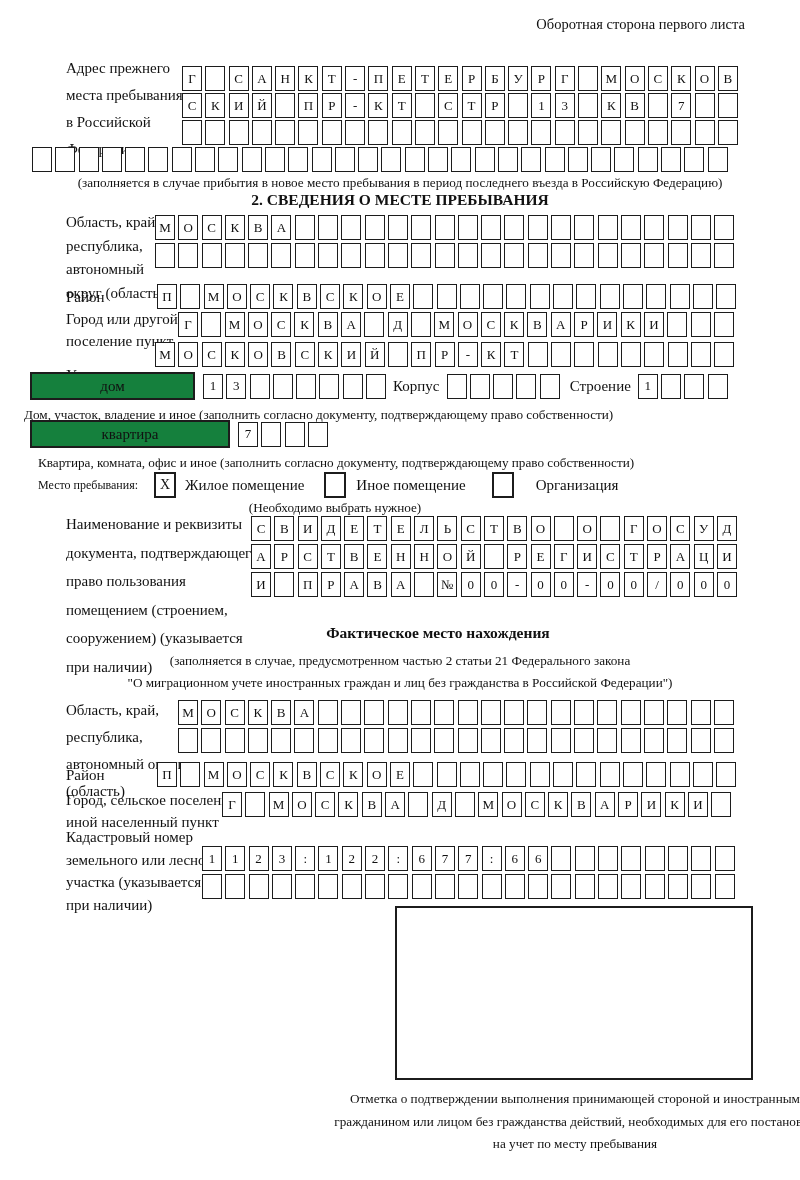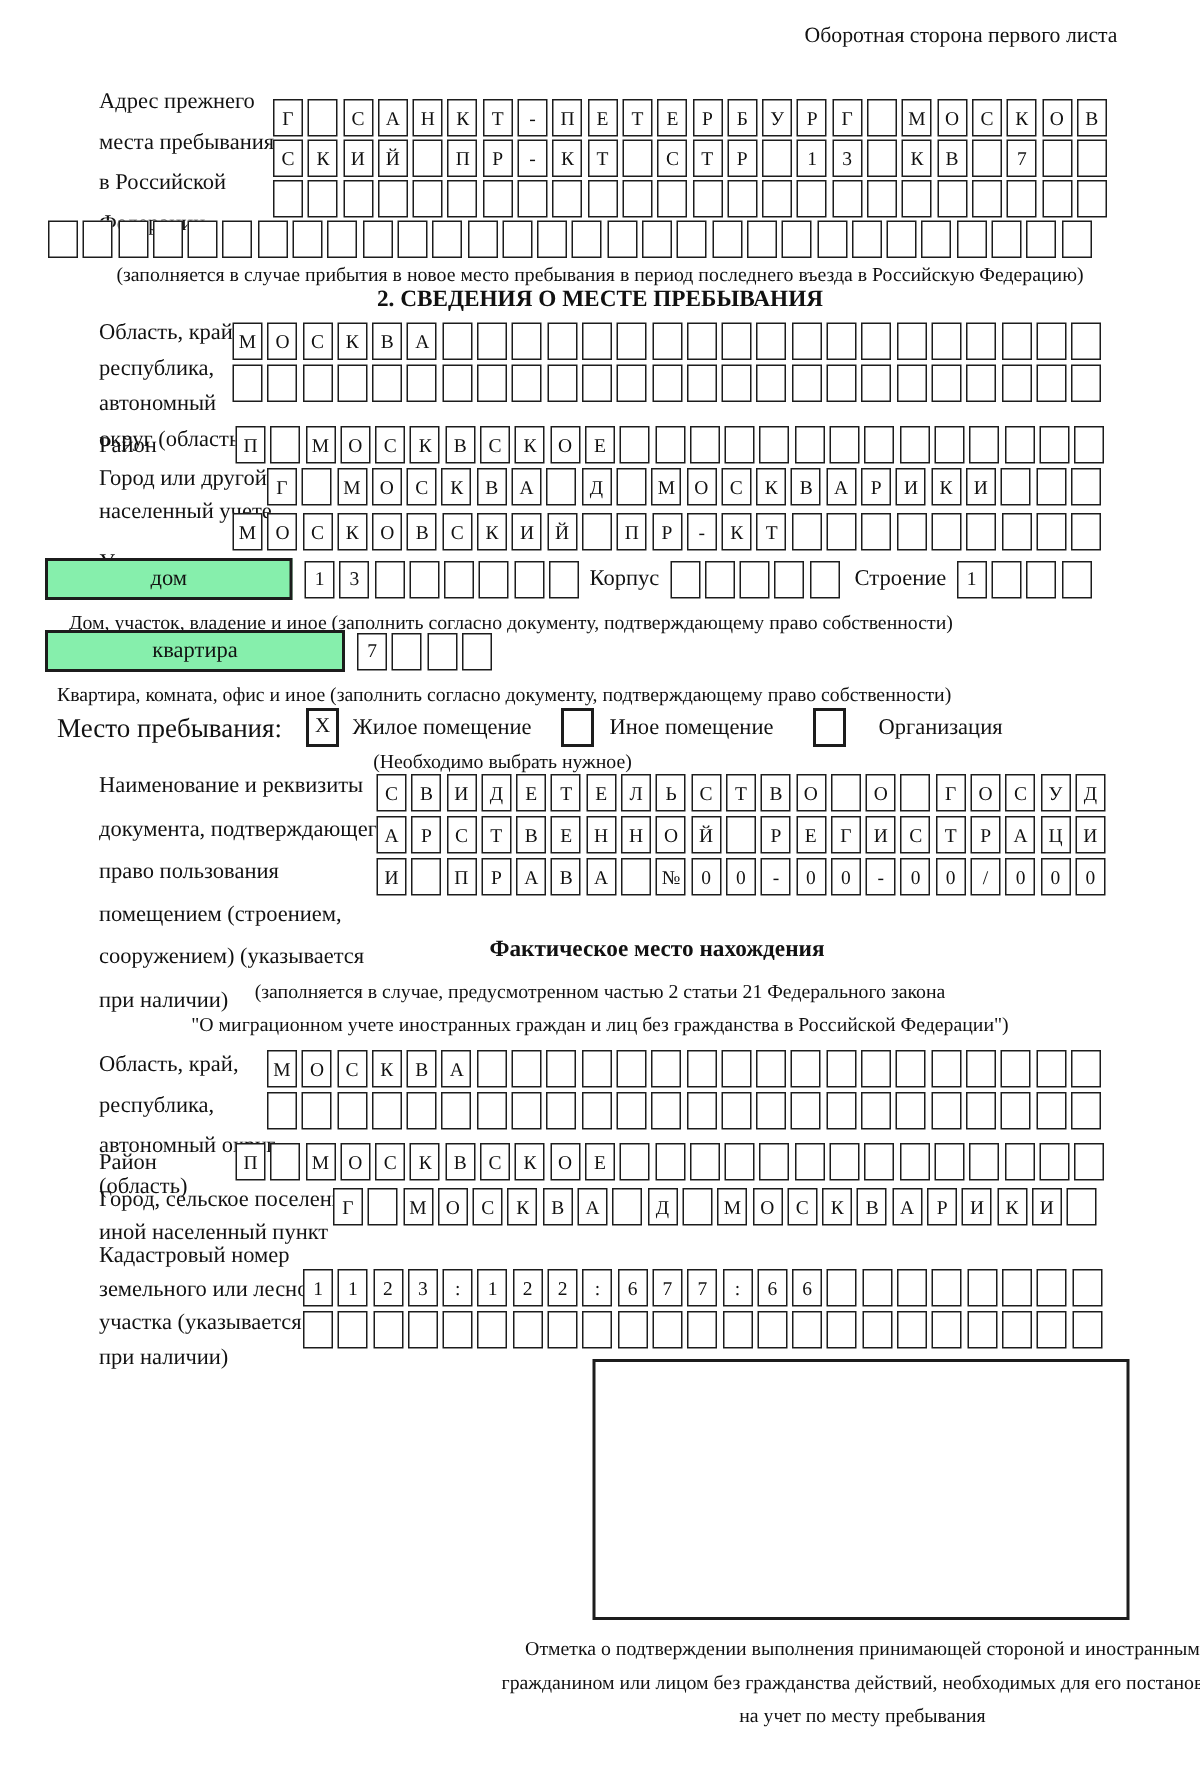--- a/index.html
+++ b/index.html
@@ -9,21 +9,21 @@
   .row{position:absolute;display:flex;gap:3.3px;}
   .cell{width:18px;height:23px;border:1.5px solid #1c1c1c;flex:0 0 auto;
         display:flex;align-items:center;justify-content:center;
         font-family:"Liberation Serif",serif;font-size:13px;color:#111;background:#fff;}
   .cellgroup{display:flex;gap:3.3px;}
   .lbl{position:absolute;font-size:15px;line-height:23.5px;white-space:pre-line;margin-left:28px;}
   .lbl.wide{line-height:27px;}
   .note{position:absolute;font-size:13.2px;line-height:22px;}
   .center{text-align:center;}
   .title{position:absolute;font-weight:bold;font-size:15.5px;width:800px;text-align:center;}
-  .boxlabel{border:2px solid #1c1c1c;box-sizing:border-box;height:28px;background:#86efac;
+  .boxlabel{border:2px solid #1c1c1c;box-sizing:border-box;height:28px;background:#15803d;
         display:flex;align-items:center;justify-content:center;font-size:15px;}
   .checkbox{width:22px;height:26px;border:2px solid #1c1c1c;box-sizing:border-box;background:#fff;
         display:flex;align-items:center;justify-content:center;font-size:14px;flex:0 0 auto;}
   .inline{display:flex;align-items:center;}
   .markbox{position:absolute;border:2px solid #1c1c1c;background:#fff;box-sizing:border-box;}
 </style>
 </head>
 <body>
 
 <div class="page">
@@ -230,21 +230,21 @@
       <span class="cell"></span>
       <span class="cell"></span>
       <span class="cell"></span>
       <span class="cell"></span>
       <span class="cell"></span>
       <span class="cell"></span>
       <span class="cell"></span>
     </div>
 
   <div class="lbl" style="left:38px;top:308px;line-height:22px;">Город или другой
-населенный учете</div>
+поселение пункт</div>
   <div class="row" style="left:178px;top:312px;">
       <span class="cell">Г</span>
       <span class="cell"></span>
       <span class="cell">М</span>
       <span class="cell">О</span>
       <span class="cell">С</span>
       <span class="cell">К</span>
       <span class="cell">В</span>
       <span class="cell">А</span>
       <span class="cell"></span>
@@ -315,35 +315,35 @@
         <span class="cell"></span>
       </div>
     <div style="font-size:15px;margin:0 7px 0 10px;">Строение</div>
     <div class="cellgroup">
         <span class="cell">1</span>
         <span class="cell"></span>
         <span class="cell"></span>
         <span class="cell"></span>
       </div>
   </div>
-  <div class="note" style="left:46px;top:404px;">Дом, участок, владение и иное (заполнить согласно документу, подтверждающему право собственности)</div>
+  <div class="note" style="left:24px;top:404px;">Дом, участок, владение и иное (заполнить согласно документу, подтверждающему право собственности)</div>
 
   <div class="abs inline" style="left:30px;top:420px;">
     <div class="boxlabel" style="width:200px;">квартира</div>
     <div class="cellgroup" style="margin-left:8px;">
         <span class="cell">7</span>
         <span class="cell"></span>
         <span class="cell"></span>
         <span class="cell"></span>
       </div>
   </div>
   <div class="note" style="left:38px;top:452px;">Квартира, комната, офис и иное (заполнить согласно документу, подтверждающему право собственности)</div>
 
   <div class="abs inline" style="left:38px;top:472px;">
-    <div style="font-size:18px;">Место пребывания:</div>
+    <div style="font-size:12px;">Место пребывания:</div>
     <div class="checkbox" style="margin-left:16px;">X</div>
     <div style="font-size:15px;margin-left:9px;">Жилое помещение</div>
     <div class="checkbox" style="margin-left:20px;"></div>
     <div style="font-size:15px;margin-left:10px;">Иное помещение</div>
     <div class="checkbox" style="margin-left:26px;"></div>
     <div style="font-size:15px;margin-left:22px;">Организация</div>
   </div>
   <div class="note center" style="left:150px;top:497px;width:370px;">(Необходимо выбрать нужное)</div>
 
   <div class="lbl" style="left:38px;top:510px;line-height:28.5px;">Наименование и реквизиты

